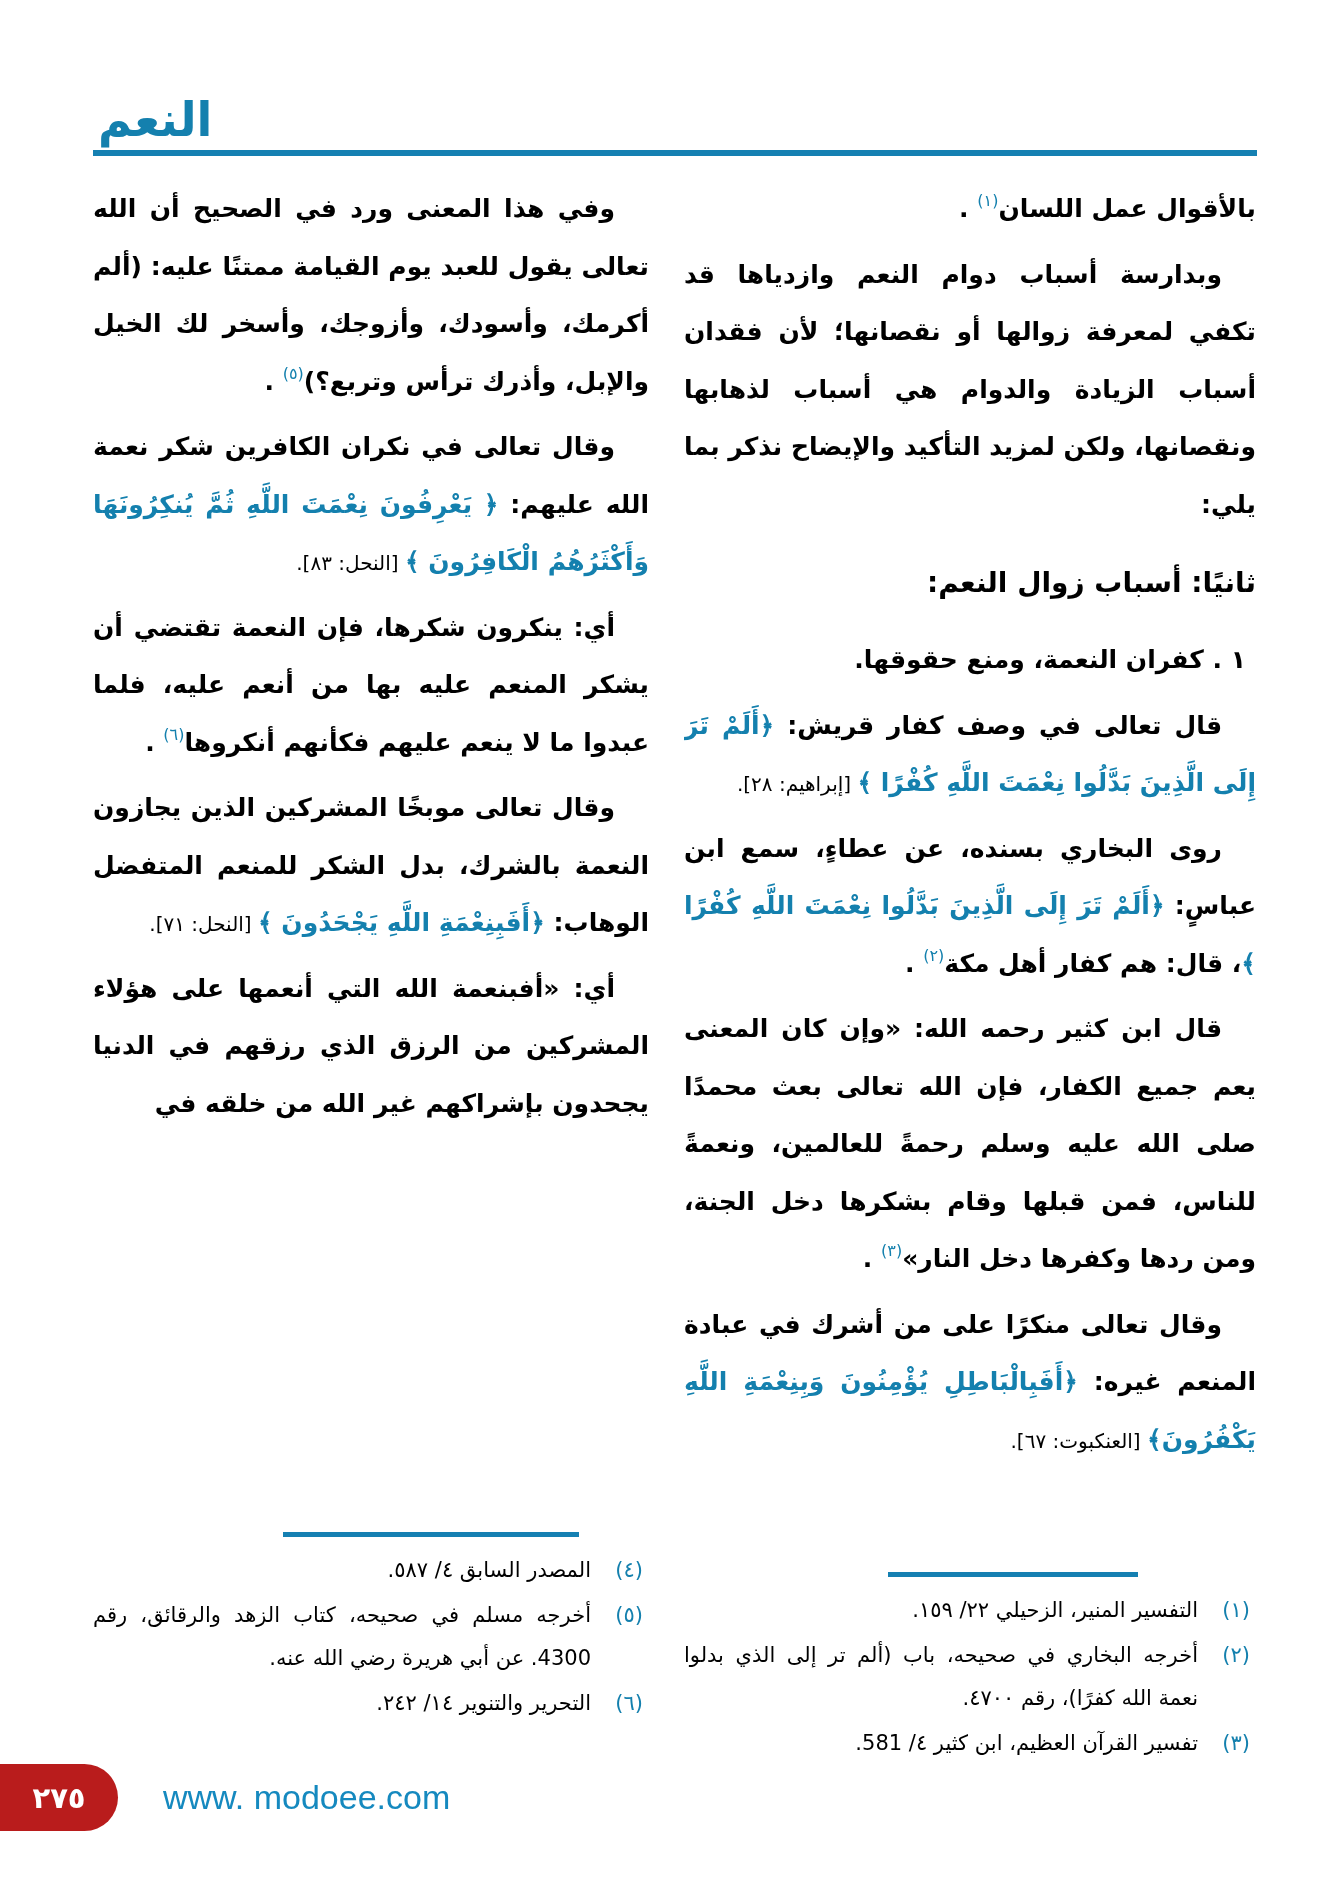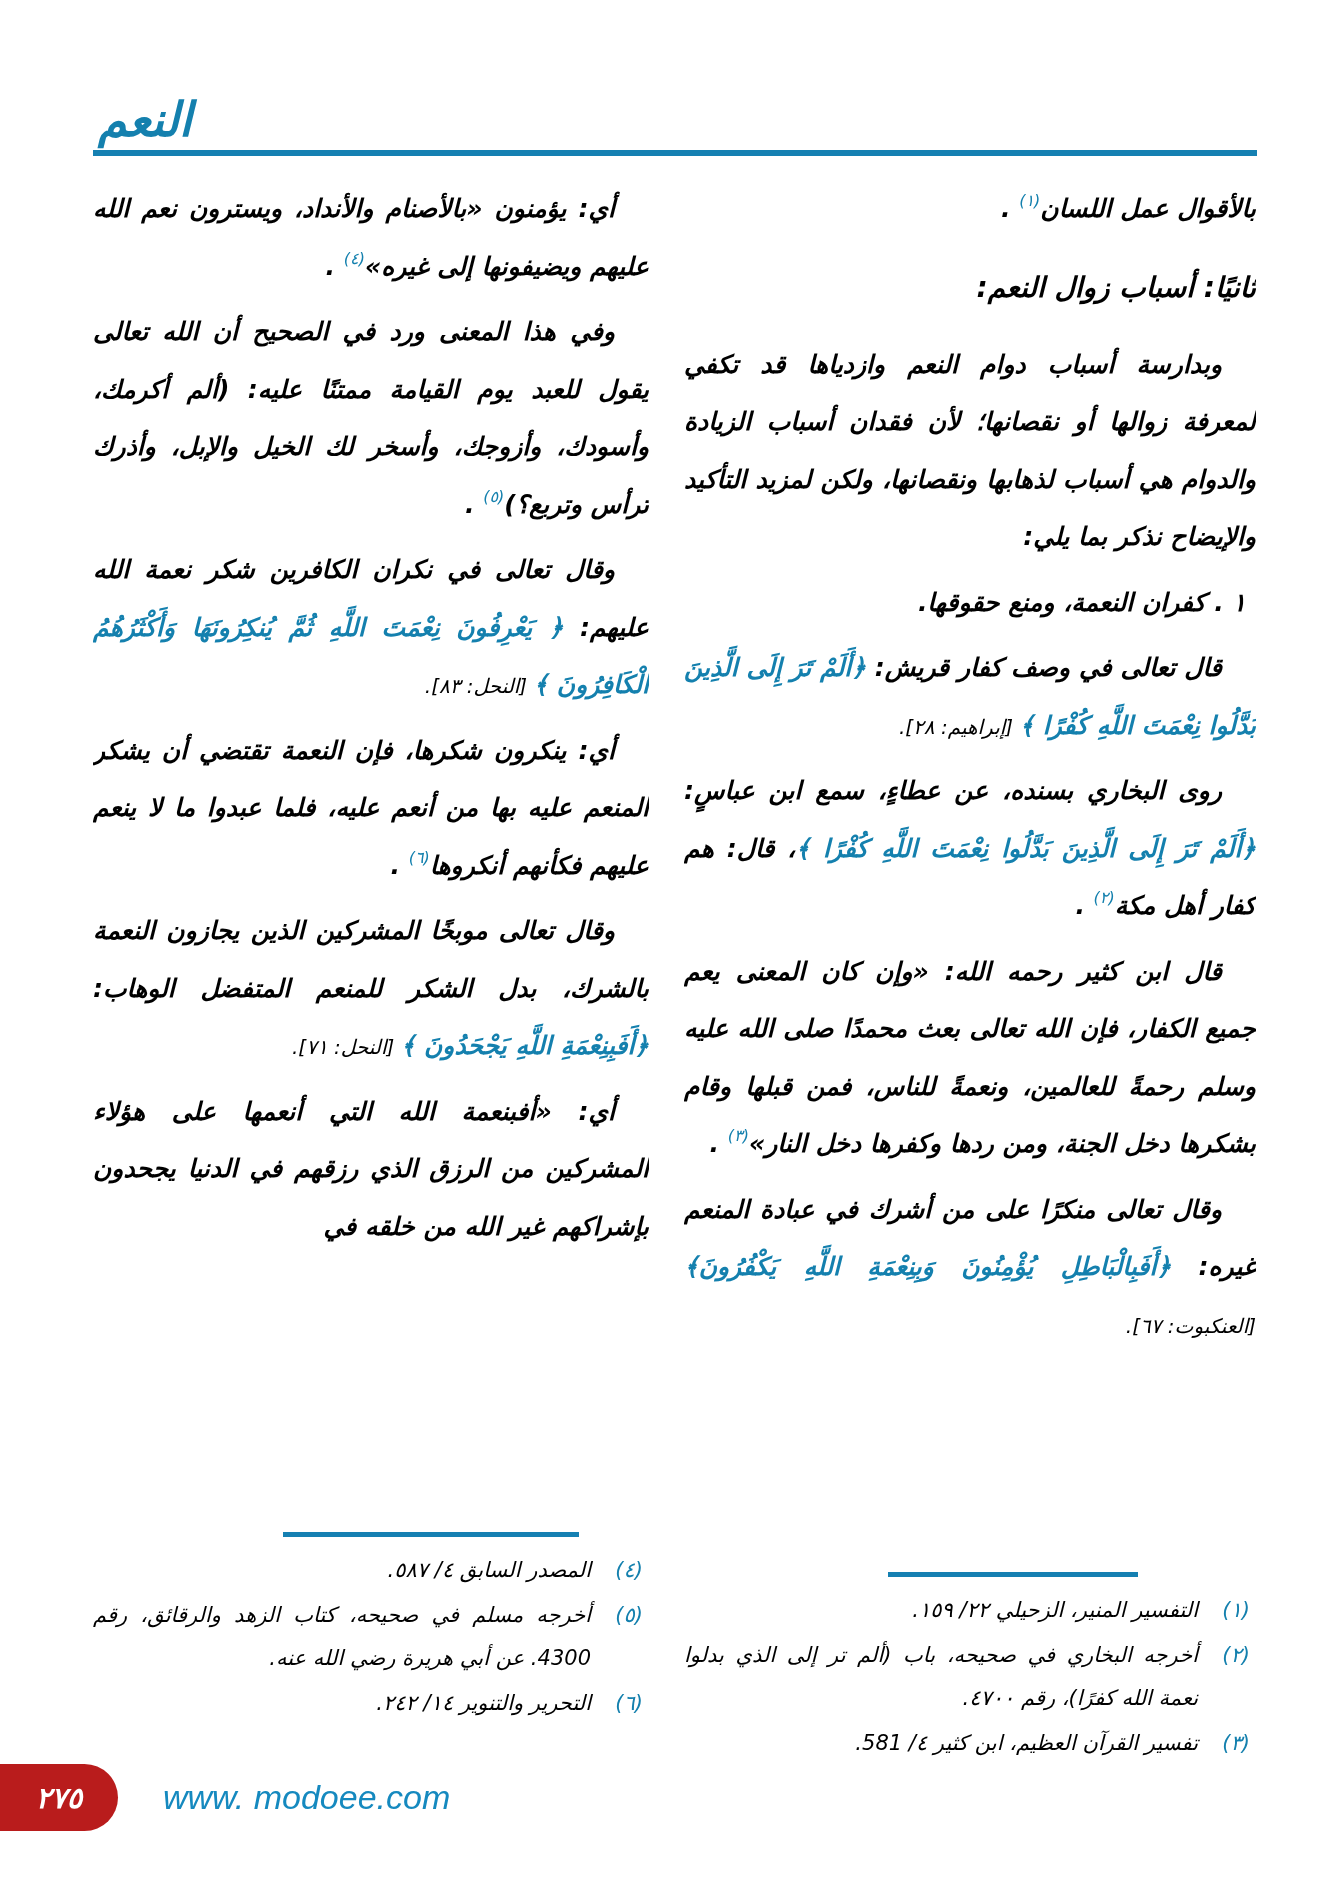--- a/index.html
+++ b/index.html
@@ -1,18 +1,18 @@
 <!DOCTYPE html>
 <html lang="ar" dir="rtl"><head>
 <meta charset="utf-8">
 <style>
   html,body{margin:0;padding:0;background:#ffffff;}
   .page{
     position:relative;width:1339px;height:1890px;background:#ffffff;overflow:hidden;
-    font-family:"DejaVu Sans",sans-serif;direction:rtl;color:#000;font-style:italic;
+    font-family:"DejaVu Sans",sans-serif;direction:rtl;color:#000;
   }
   
   .page-title{
     position:absolute;left:98px;top:92px;width:200px;
     font-size:44px;font-weight:700;color:#1480AE;text-align:left;
     transform:scale(1.05,1.08);transform-origin:left top;letter-spacing:0;
   }
   .header-rule{position:absolute;left:93px;top:150px;width:1164px;height:6px;background:#1580B2;}
   
   .col{position:absolute;top:180px;font-size:25px;font-weight:700;line-height:2.3;text-align:justify;}
@@ -56,41 +56,40 @@
 <body>
 
 <div class="page">
 
   <div class="page-title">النعم</div>
   <div class="header-rule"></div>
 
   <section class="col col-right">
     <div class="col-body">
         <div class="para no-indent"><span class="seg-body">بالأقوال عمل اللسان</span><span class="seg-sup">(١)</span><span class="seg-body"> .</span></div>
+        <div class="para "><span class="seg-body">وبدارسة أسباب دوام النعم وازدياها قد تكفي لمعرفة زوالها أو نقصانها؛ لأن فقدان أسباب الزيادة والدوام هي أسباب لذهابها ونقصانها، ولكن لمزيد التأكيد والإيضاح نذكر بما يلي:</span></div>
         <div class="para heading"><span class="seg-body">ثانيًا: أسباب زوال النعم:</span></div>
-        <div class="para "><span class="seg-body">وبدارسة أسباب دوام النعم وازدياها قد تكفي لمعرفة زوالها أو نقصانها؛ لأن فقدان أسباب الزيادة والدوام هي أسباب لذهابها ونقصانها، ولكن لمزيد التأكيد والإيضاح نذكر بما يلي:</span></div>
         <div class="para numbered"><span class="seg-body">١ . كفران النعمة، ومنع حقوقها.</span></div>
         <div class="para "><span class="seg-body">قال تعالى في وصف كفار قريش: </span><span class="seg-quran">﴿أَلَمْ تَرَ إِلَى الَّذِينَ بَدَّلُوا نِعْمَتَ اللَّهِ كُفْرًا ﴾</span><span class="seg-ref"> [إبراهيم: ٢٨].</span></div>
         <div class="para "><span class="seg-body">روى البخاري بسنده، عن عطاءٍ، سمع ابن عباسٍ: </span><span class="seg-quran">﴿أَلَمْ تَرَ إِلَى الَّذِينَ بَدَّلُوا نِعْمَتَ اللَّهِ كُفْرًا ﴾</span><span class="seg-body">، قال: هم كفار أهل مكة</span><span class="seg-sup">(٢)</span><span class="seg-body"> .</span></div>
         <div class="para "><span class="seg-body">قال ابن كثير رحمه الله: «وإن كان المعنى يعم جميع الكفار، فإن الله تعالى بعث محمدًا صلى الله عليه وسلم رحمةً للعالمين، ونعمةً للناس، فمن قبلها وقام بشكرها دخل الجنة، ومن ردها وكفرها دخل النار»</span><span class="seg-sup">(٣)</span><span class="seg-body"> .</span></div>
         <div class="para "><span class="seg-body">وقال تعالى منكرًا على من أشرك في عبادة المنعم غيره: </span><span class="seg-quran">﴿أَفَبِالْبَاطِلِ يُؤْمِنُونَ وَبِنِعْمَةِ اللَّهِ يَكْفُرُونَ﴾</span><span class="seg-ref"> [العنكبوت: ٦٧].</span></div>
       </div>
     <div class="fn-block">
       <div class="fn-rule"></div>
       <div class="fn-list">
           <div class="fn"><span class="fn-marker">(١)</span><span>التفسير المنير، الزحيلي ٢٢/ ١٥٩.</span></div>
           <div class="fn"><span class="fn-marker">(٢)</span><span>أخرجه البخاري في صحيحه، باب (ألم تر إلى الذي بدلوا نعمة الله كفرًا)، رقم ٤٧٠٠.</span></div>
           <div class="fn"><span class="fn-marker">(٣)</span><span>تفسير القرآن العظيم، ابن كثير ٤/ 581.</span></div>
         </div>
     </div>
   </section>
 
   <section class="col col-left">
     <div class="col-body">
-        <div class="para "><span class="seg-body">أي: يؤمنون «بالأصنام والأنداد، ويسترون نعم الله عليهم ويضيفونها إلى غيره»</span><span class="seg-sup">(٤)</span><span class="seg-body"> .</span></div>
         <div class="para "><span class="seg-body">وفي هذا المعنى ورد في الصحيح أن الله تعالى يقول للعبد يوم القيامة ممتنًا عليه: (ألم أكرمك، وأسودك، وأزوجك، وأسخر لك الخيل والإبل، وأذرك ترأس وتربع؟)</span><span class="seg-sup">(٥)</span><span class="seg-body"> .</span></div>
         <div class="para "><span class="seg-body">وقال تعالى في نكران الكافرين شكر نعمة الله عليهم: </span><span class="seg-quran">﴿ يَعْرِفُونَ نِعْمَتَ اللَّهِ ثُمَّ يُنكِرُونَهَا وَأَكْثَرُهُمُ الْكَافِرُونَ ﴾</span><span class="seg-ref"> [النحل: ٨٣].</span></div>
         <div class="para "><span class="seg-body">أي: ينكرون شكرها، فإن النعمة تقتضي أن يشكر المنعم عليه بها من أنعم عليه، فلما عبدوا ما لا ينعم عليهم فكأنهم أنكروها</span><span class="seg-sup">(٦)</span><span class="seg-body"> .</span></div>
         <div class="para "><span class="seg-body">وقال تعالى موبخًا المشركين الذين يجازون النعمة بالشرك، بدل الشكر للمنعم المتفضل الوهاب: </span><span class="seg-quran">﴿أَفَبِنِعْمَةِ اللَّهِ يَجْحَدُونَ ﴾</span><span class="seg-ref"> [النحل: ٧١].</span></div>
         <div class="para "><span class="seg-body">أي: «أفبنعمة الله التي أنعمها على هؤلاء المشركين من الرزق الذي رزقهم في الدنيا يجحدون بإشراكهم غير الله من خلقه في</span></div>
       </div>
     <div class="fn-block">
       <div class="fn-rule"></div>
       <div class="fn-list">
           <div class="fn"><span class="fn-marker">(٤)</span><span>المصدر السابق ٤/ ٥٨٧.</span></div>

